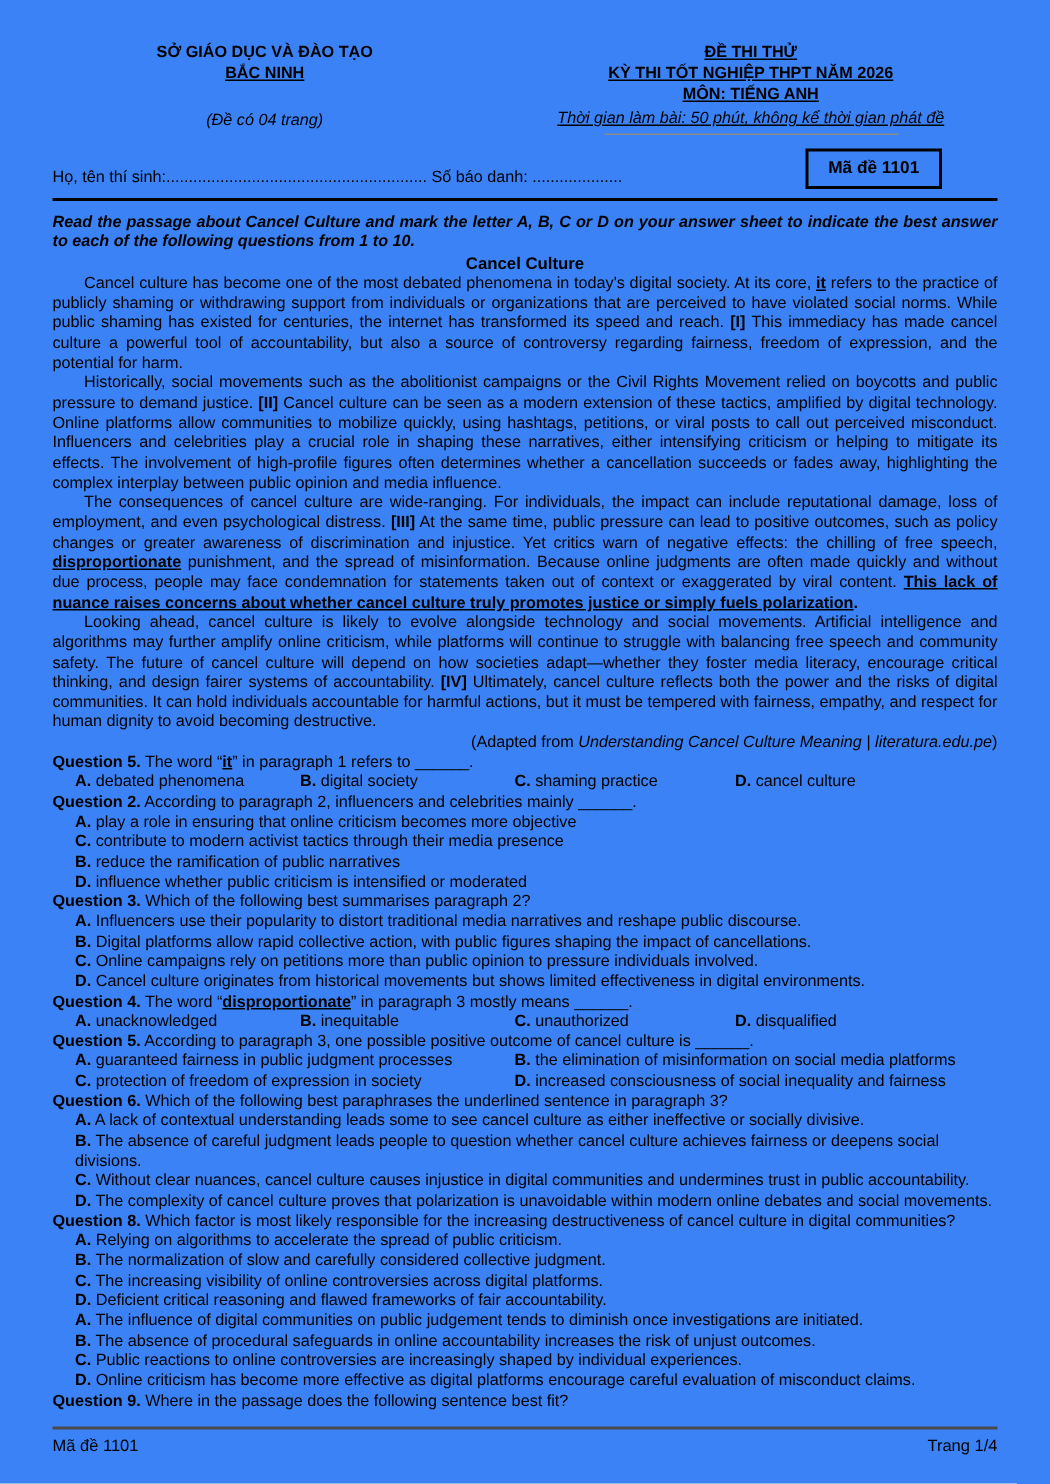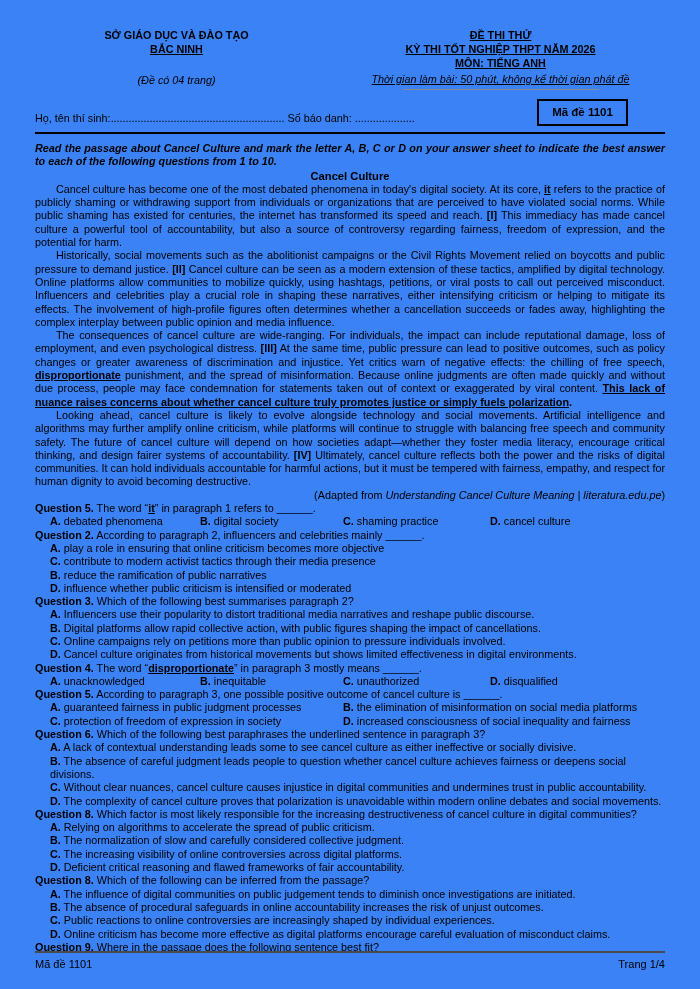--- a/index.html
+++ b/index.html
@@ -146,21 +146,20 @@
         <div class="question">
           <div class="stem"><span class="qnum">Question 8.</span><span> Which factor is most likely responsible for the increasing destructiveness of cancel culture in digital communities?</span></div>
           <div class="opts-list">
             <div class="opt"><span class="letter">A.</span> Relying on algorithms to accelerate the spread of public criticism.</div>
             <div class="opt"><span class="letter">B.</span> The normalization of slow and carefully considered collective judgment.</div>
             <div class="opt"><span class="letter">C.</span> The increasing visibility of online controversies across digital platforms.</div>
             <div class="opt"><span class="letter">D.</span> Deficient critical reasoning and flawed frameworks of fair accountability.</div>
           </div>
         </div>
         <div class="question">
-          <div class="stem"><span class="qnum">Question 8.</span><span> Which of the following can be inferred from the passage?</span></div>
           <div class="opts-list">
             <div class="opt"><span class="letter">A.</span> The influence of digital communities on public judgement tends to diminish once investigations are initiated.</div>
             <div class="opt"><span class="letter">B.</span> The absence of procedural safeguards in online accountability increases the risk of unjust outcomes.</div>
             <div class="opt"><span class="letter">C.</span> Public reactions to online controversies are increasingly shaped by individual experiences.</div>
             <div class="opt"><span class="letter">D.</span> Online criticism has become more effective as digital platforms encourage careful evaluation of misconduct claims.</div>
           </div>
         </div>
         <div class="question">
           <div class="stem"><span class="qnum">Question 9.</span><span> Where in the passage does the following sentence best fit?</span></div>
         </div>

